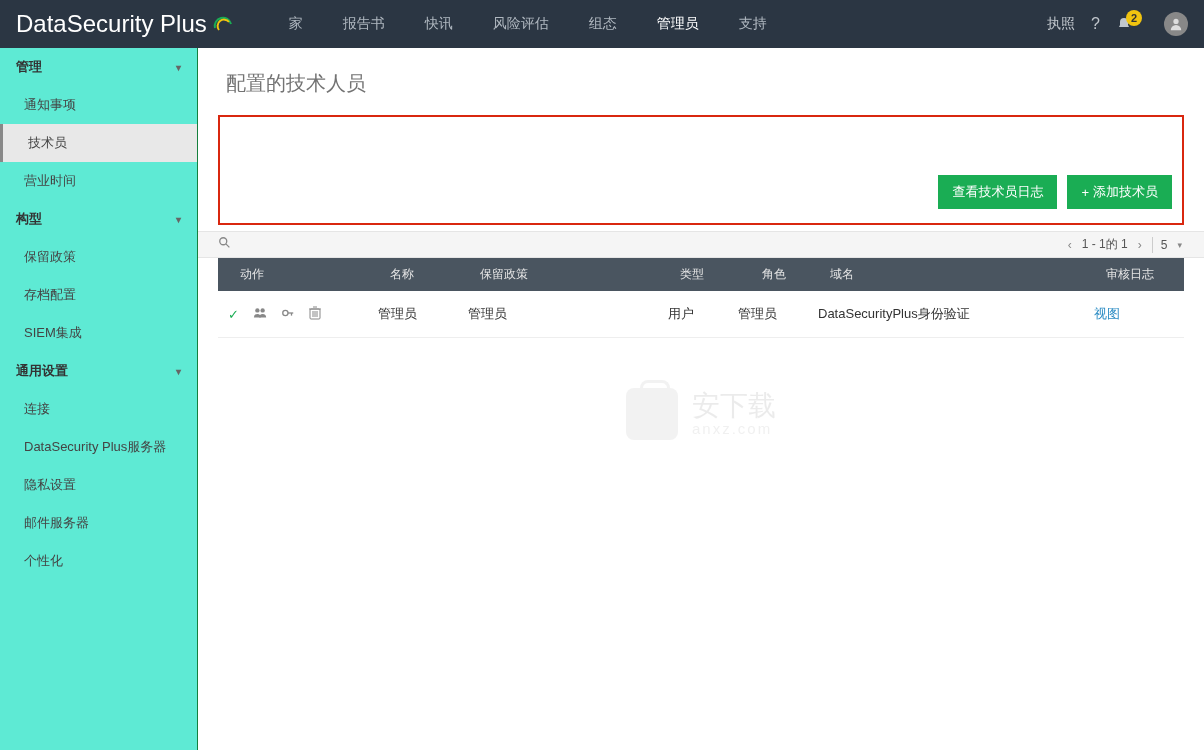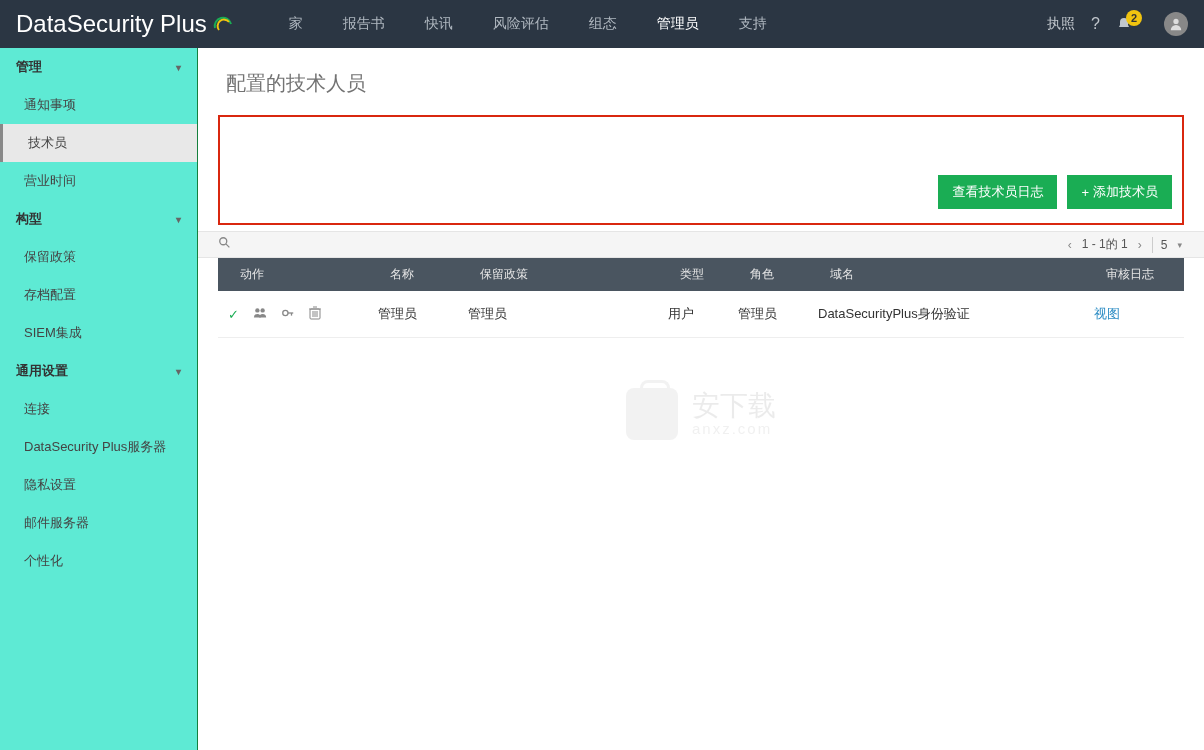--- a/index.html
+++ b/index.html
@@ -149,21 +149,21 @@
       </div>
     </div>
 
     <table class="table">
       <thead>
         <tr>
           <th style="width:150px;">动作</th>
           <th style="width:90px;">名称</th>
           <th style="width:200px;">保留政策</th>
           <th style="width:70px;">类型</th>
-          <th style="width:80px;">角色</th>
+          <th style="width:80px;text-align:right;">角色</th>
           <th>域名</th>
           <th style="width:100px;">审核日志</th>
         </tr>
       </thead>
       <tbody id="table-body">
           <tr>
             <td>
               <div class="action-icons">
                 <span class="check-icon">✓</span>
                 <span><svg width="14" height="14" viewBox="0 0 16 16">

